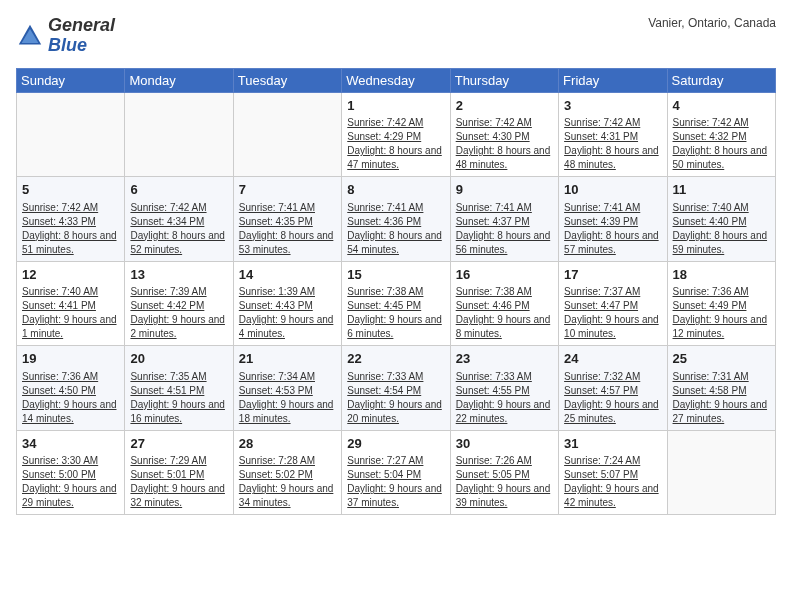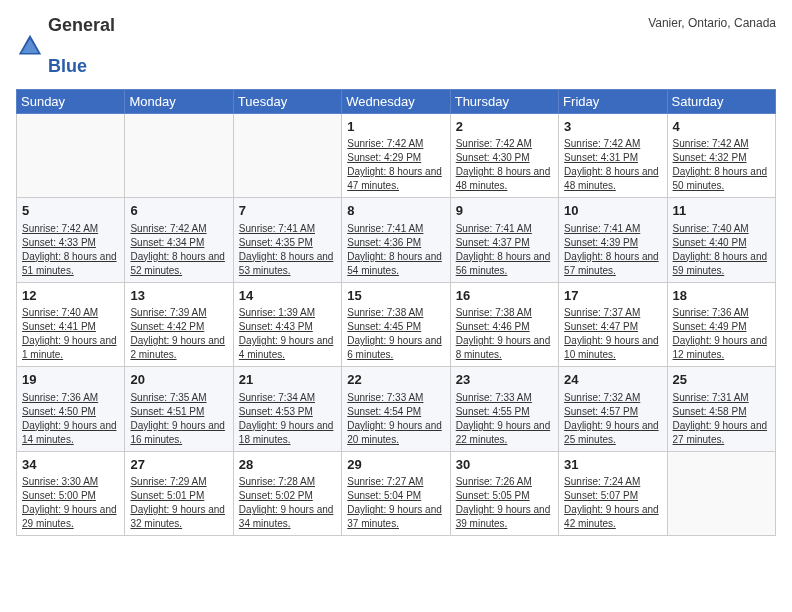--- a/index.html
+++ b/index.html
@@ -13,36 +13,36 @@
     .header {
       display: flex;
       justify-content: space-between;
       align-items: flex-start;
       margin-bottom: 12px;
     }
     .logo {
       display: flex;
       align-items: center;
       gap: 4px;
+      font-style: italic;
     }
     .logo-text {
       display: flex;
       flex-direction: column;
       line-height: 1.1;
     }
     .logo-general {
       font-size: 18px;
       font-weight: bold;
       color: #333;
     }
     .logo-blue {
       font-size: 18px;
       font-weight: bold;
       color: #2a5caa;
-      margin-top: 21px;
     }
     .logo-icon {
       width: 28px;
       height: 28px;
     }
     .title-block {
       text-align: right;
     }
     .month-title {
       font-size: 36px;

